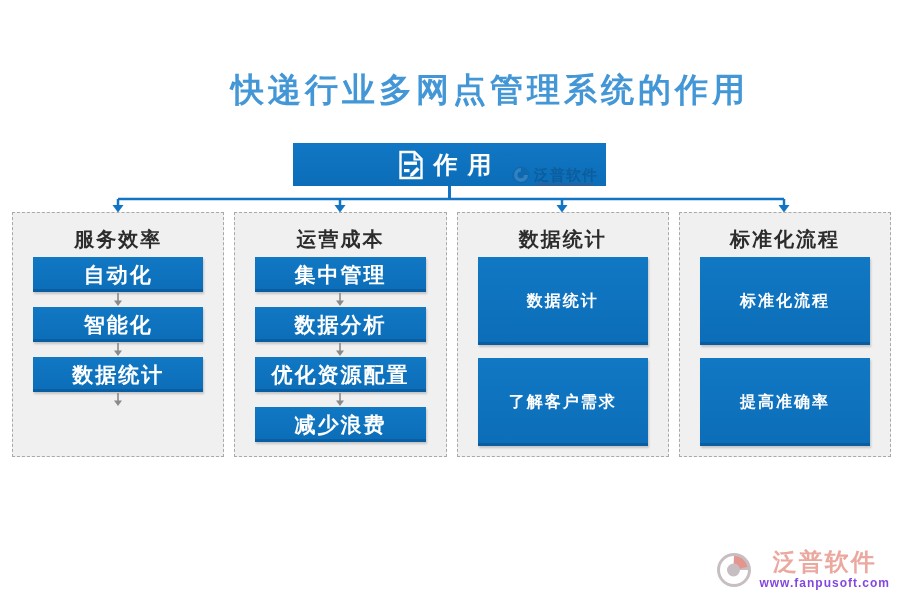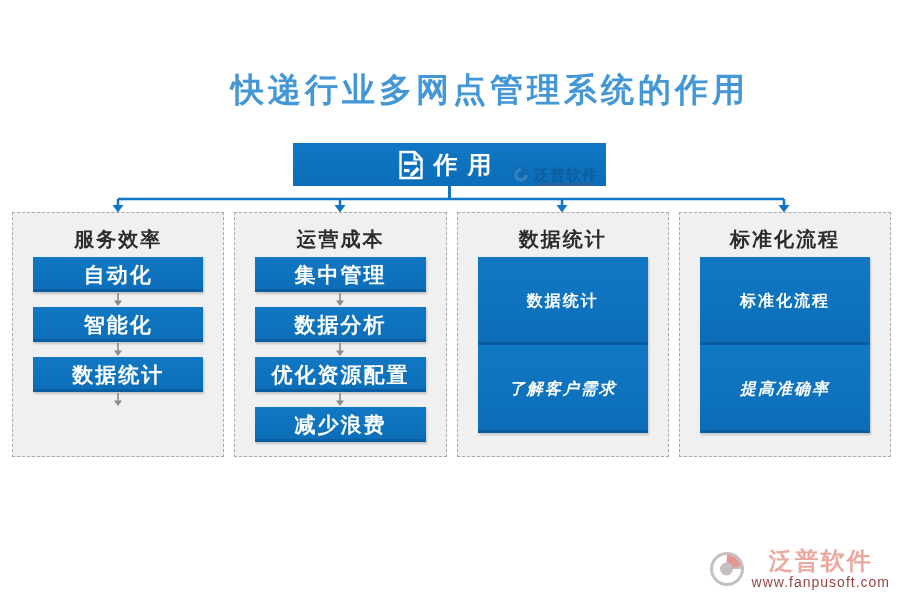--- a/index.html
+++ b/index.html
@@ -72,37 +72,37 @@
   .item-box{
     background:linear-gradient(#1178c4,#0c6db8);
     color:#ffffff;font-weight:bold;text-align:center;
     display:flex;align-items:center;justify-content:center;
     box-shadow:inset 0 -3px 0 rgba(0,40,80,.22), 1px 2px 2px rgba(0,0,0,.18);
     letter-spacing:2px;
   }
   .column.small .col-items{padding-top:0;}
   .column.small .item-box{height:35px;font-size:21px;}
   .column.large .item-box{height:88px;font-size:16px;}
-  .column.large .item-box + .item-box{font-style:italic;}
+  .column.large .item-box + .item-box{margin-top:13px;}
   .item-arrow{
     height:15px;display:flex;align-items:center;justify-content:center;
   }
 
   
   .brand-watermark{
     position:absolute;right:10px;bottom:10px;
     display:flex;align-items:center;gap:5px;
     opacity:.85;
   }
   .wm-text{display:flex;flex-direction:column;align-items:center;}
   .wm-name{
     color:#e8998f;font-size:24px;font-weight:bold;letter-spacing:2px;line-height:1.05;
   }
   .wm-url{
-    color:#7f1d1d;font-size:14px;font-weight:normal;letter-spacing:1px;
+    color:#6d28d9;font-size:12px;font-weight:bold;letter-spacing:1px;
     font-family:"Liberation Sans","DejaVu Sans",sans-serif;
   }
 </style>
 </head>
 <body>
 
 <div class="stage">
 
   <h1 class="page-title">快递行业多网点管理系统的作用</h1>
 

